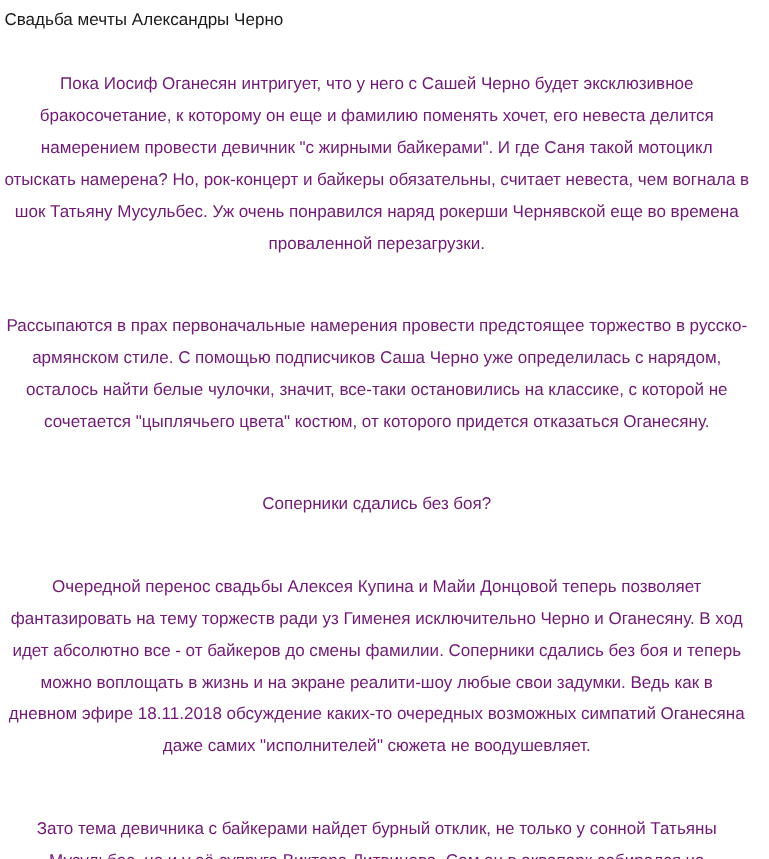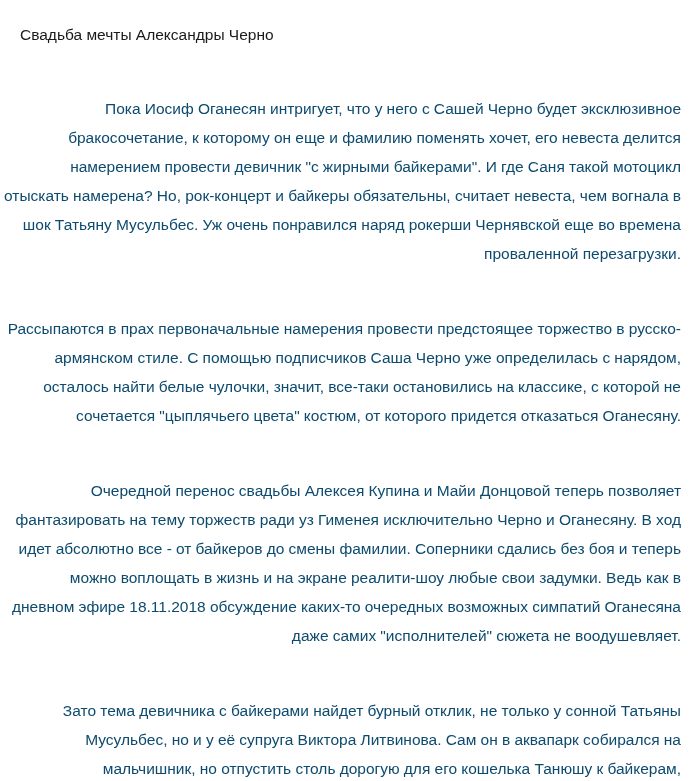--- a/index.html
+++ b/index.html
@@ -20,52 +20,53 @@
     box-sizing: border-box;
     width: 699px;
     height: 781px;
     padding: 0px 18px 0px 4px;
     background: #ffffff;
   }
   .article-title {
     font-size: 15.5px;
     line-height: 29px;
     font-weight: 400;
-    margin: 16px;
+    margin: 0;
     padding-top: 4px;
     color: #1a1a1a;
     white-space: nowrap;
   }
   .spacer-line {
     height: 29px;
   }
   .para {
     font-size: 15.5px;
     line-height: 29px;
     font-weight: 400;
     margin: 0;
-    color: #0c4a6e;
-    text-align: right;
+    color: #701a75;
+    text-align: center;
     word-spacing: -0.1px;
   }
   .para + .para {
     margin-top: 46px;
   }
 </style>
 </head>
 <body>
 
 <article class="article">
 
   <h1 class="article-title">Свадьба мечты Александры Черно</h1>
 
   <div class="spacer-line"></div>
 
   <p class="para">Пока Иосиф Оганесян интригует, что у него с Сашей Черно будет эксклюзивное бракосочетание, к которому он еще и фамилию поменять хочет, его невеста делится намерением провести девичник "с жирными байкерами". И где Саня такой мотоцикл отыскать намерена? Но, рок-концерт и байкеры обязательны, считает невеста, чем вогнала в шок Татьяну Мусульбес. Уж очень понравился наряд рокерши Чернявской еще во времена проваленной перезагрузки.</p>
 
   <p class="para">Рассыпаются в прах первоначальные намерения провести предстоящее торжество в русско-армянском стиле. С помощью подписчиков Саша Черно уже определилась с нарядом, осталось найти белые чулочки, значит, все-таки остановились на классике, с которой не сочетается "цыплячьего цвета" костюм, от которого придется отказаться Оганесяну.</p>
 
+  <p class="para">Соперники сдались без боя?</p>
 
   <p class="para">Очередной перенос свадьбы Алексея Купина и Майи Донцовой теперь позволяет фантазировать на тему торжеств ради уз Гименея исключительно Черно и Оганесяну. В ход идет абсолютно все - от байкеров до смены фамилии. Соперники сдались без боя и теперь можно воплощать в жизнь и на экране реалити-шоу любые свои задумки. Ведь как в дневном эфире 18.11.2018 обсуждение каких-то очередных возможных симпатий Оганесяна даже самих "исполнителей" сюжета не воодушевляет.</p>
 
   <p class="para">Зато тема девичника с байкерами найдет бурный отклик, не только у сонной Татьяны Мусульбес, но и у её супруга Виктора Литвинова. Сам он в аквапарк собирался на мальчишник, но отпустить столь дорогую для его кошелька Танюшу к байкерам, категорически не согласен. Или договорятся ради эфиров, как думаете?</p>
 
 </article>
 
 </body></html>

